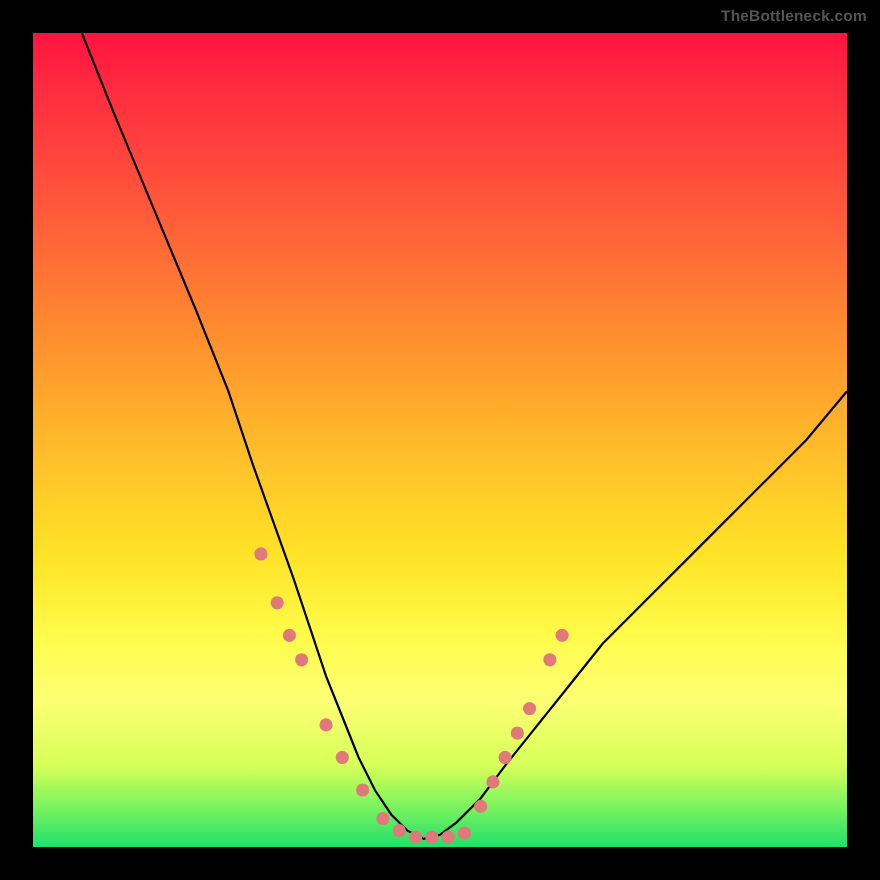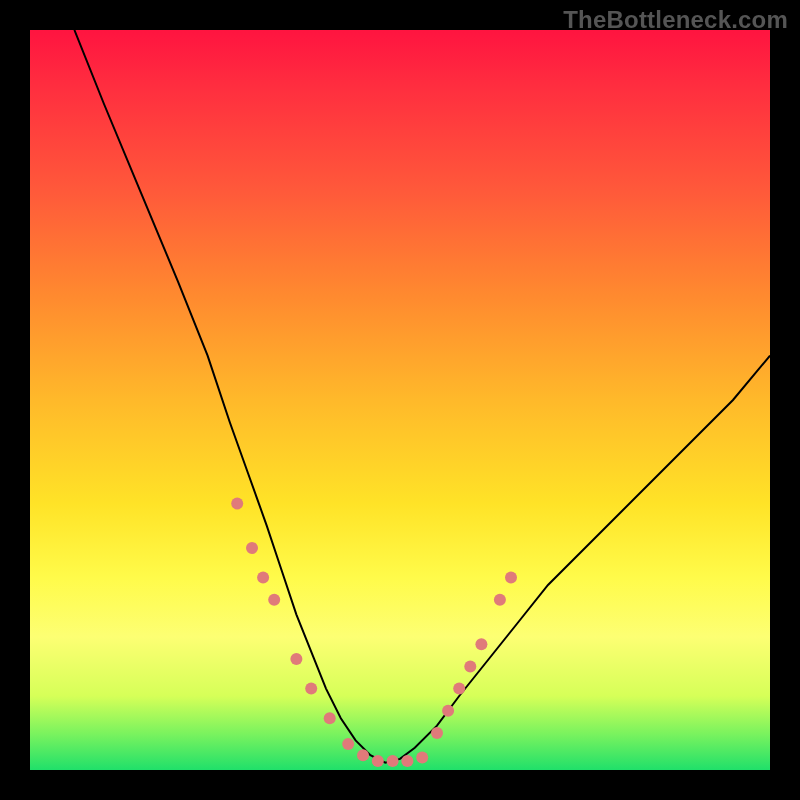--- a/index.html
+++ b/index.html
@@ -15,21 +15,21 @@
     position: relative;
     width: 800px;
     height: 800px;
     background: #000;
   }
   .watermark {
     position: absolute;
     top: 6px;
     right: 12px;
     color: #555;
-    font-size: 24px;
+    font-size: 14px;
     font-weight: 600;
     z-index: 50;
     letter-spacing: 0.2px;
   }
   .plot {
     position: absolute;
     left: 30px;
     top: 30px;
     width: 740px;
     height: 740px;

